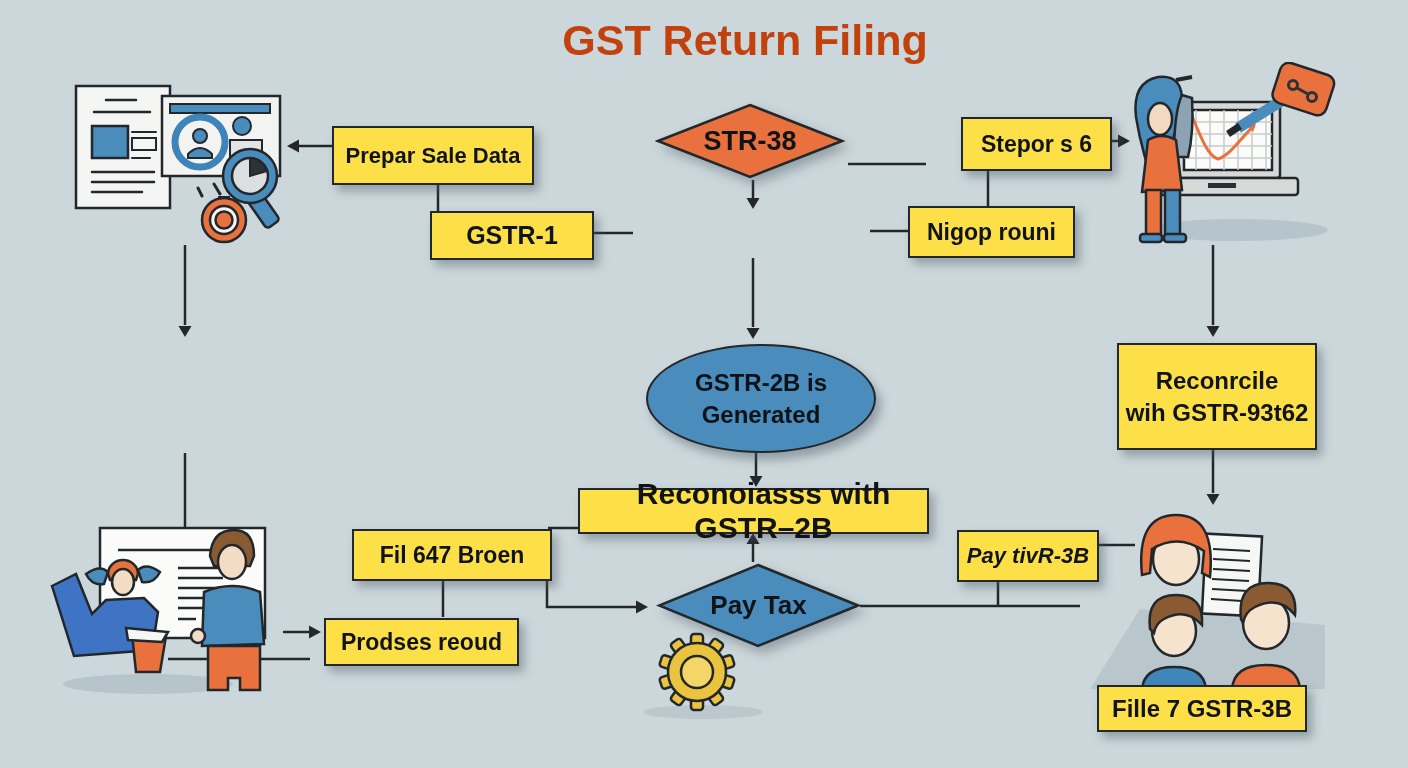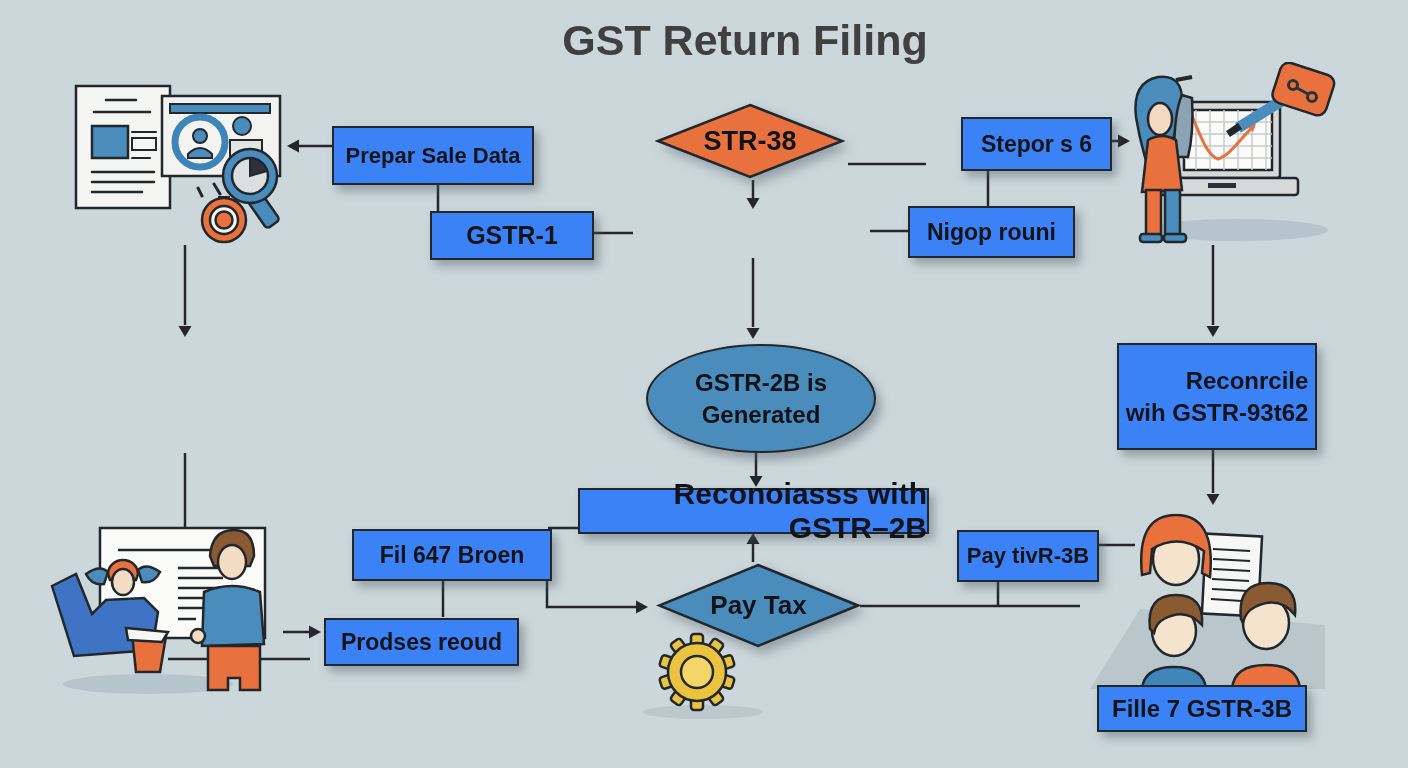--- a/index.html
+++ b/index.html
@@ -2,30 +2,29 @@
 <html><head>
 <meta charset="utf-8">
 <style>
   html,body { margin:0; padding:0; background:#ccd7db; }
   .canvas {
     position:relative; width:1408px; height:768px; overflow:hidden;
     background:#ccd7db; font-family:"Liberation Sans", sans-serif;
   }
   .title {
     position:absolute; left:745px; top:16px; transform:translateX(-50%);
-    font-size:43px; font-weight:bold; color:#404040; white-space:nowrap;
+    font-size:43px; font-weight:bold; color:#c2410c; white-space:nowrap;
   }
   .node {
     position:absolute; display:flex; align-items:center; justify-content:center;
     font-weight:bold; color:#101418; text-align:center; white-space:pre-line;
   }
   .box {
-    background:#3b82f6; border:2.5px solid #22272c;
+    background:#fde047; border:2.5px solid #22272c;
     box-shadow:5px 6px 9px rgba(75,92,102,0.45);
-    text-align:right;
   }
   .ellipse {
     border-radius:50%; background:#4a8cbb; border:2.5px solid #22272c;
     box-shadow:5px 7px 10px rgba(75,92,102,0.45); color:#0d1216;
   }
   .diamond { background:transparent; }
   .diamond svg { position:absolute; inset:0; width:100%; height:100%;
     filter:drop-shadow(5px 6px 6px rgba(75,92,102,0.45)); }
   .diamond .dlabel { position:relative; z-index:2; }
   .illus { position:absolute; }
@@ -270,21 +269,21 @@
     <span>Fil 647 Broen</span>
   </div>
 
   <div class="node diamond" style="left:656px; top:563px; width:205px; height:85px; font-size:26px;">
     <svg viewBox="0 0 205 85" preserveAspectRatio="none">
       <polygon points="102,2 202,42.5 102,83 3,42.5" fill="#4a8cbb" stroke="#22272c" stroke-width="2.5"></polygon>
     </svg>
     <span class="dlabel">Pay Tax</span>
   </div>
 
-  <div class="node box" style="left:957px; top:530px; width:138px; height:48px; font-size:22px;">
+  <div class="node box" style="left:957px; top:530px; width:138px; height:48px; font-size:22px;font-style:italic;">
     <span>Pay tivR-3B</span>
   </div>
 
   <div class="node box" style="left:324px; top:618px; width:191px; height:44px; font-size:23px;">
     <span>Prodses reoud</span>
   </div>
 
   <div class="node box" style="left:1097px; top:685px; width:206px; height:43px; font-size:24px;">
     <span>Fille 7 GSTR-3B</span>
   </div>

